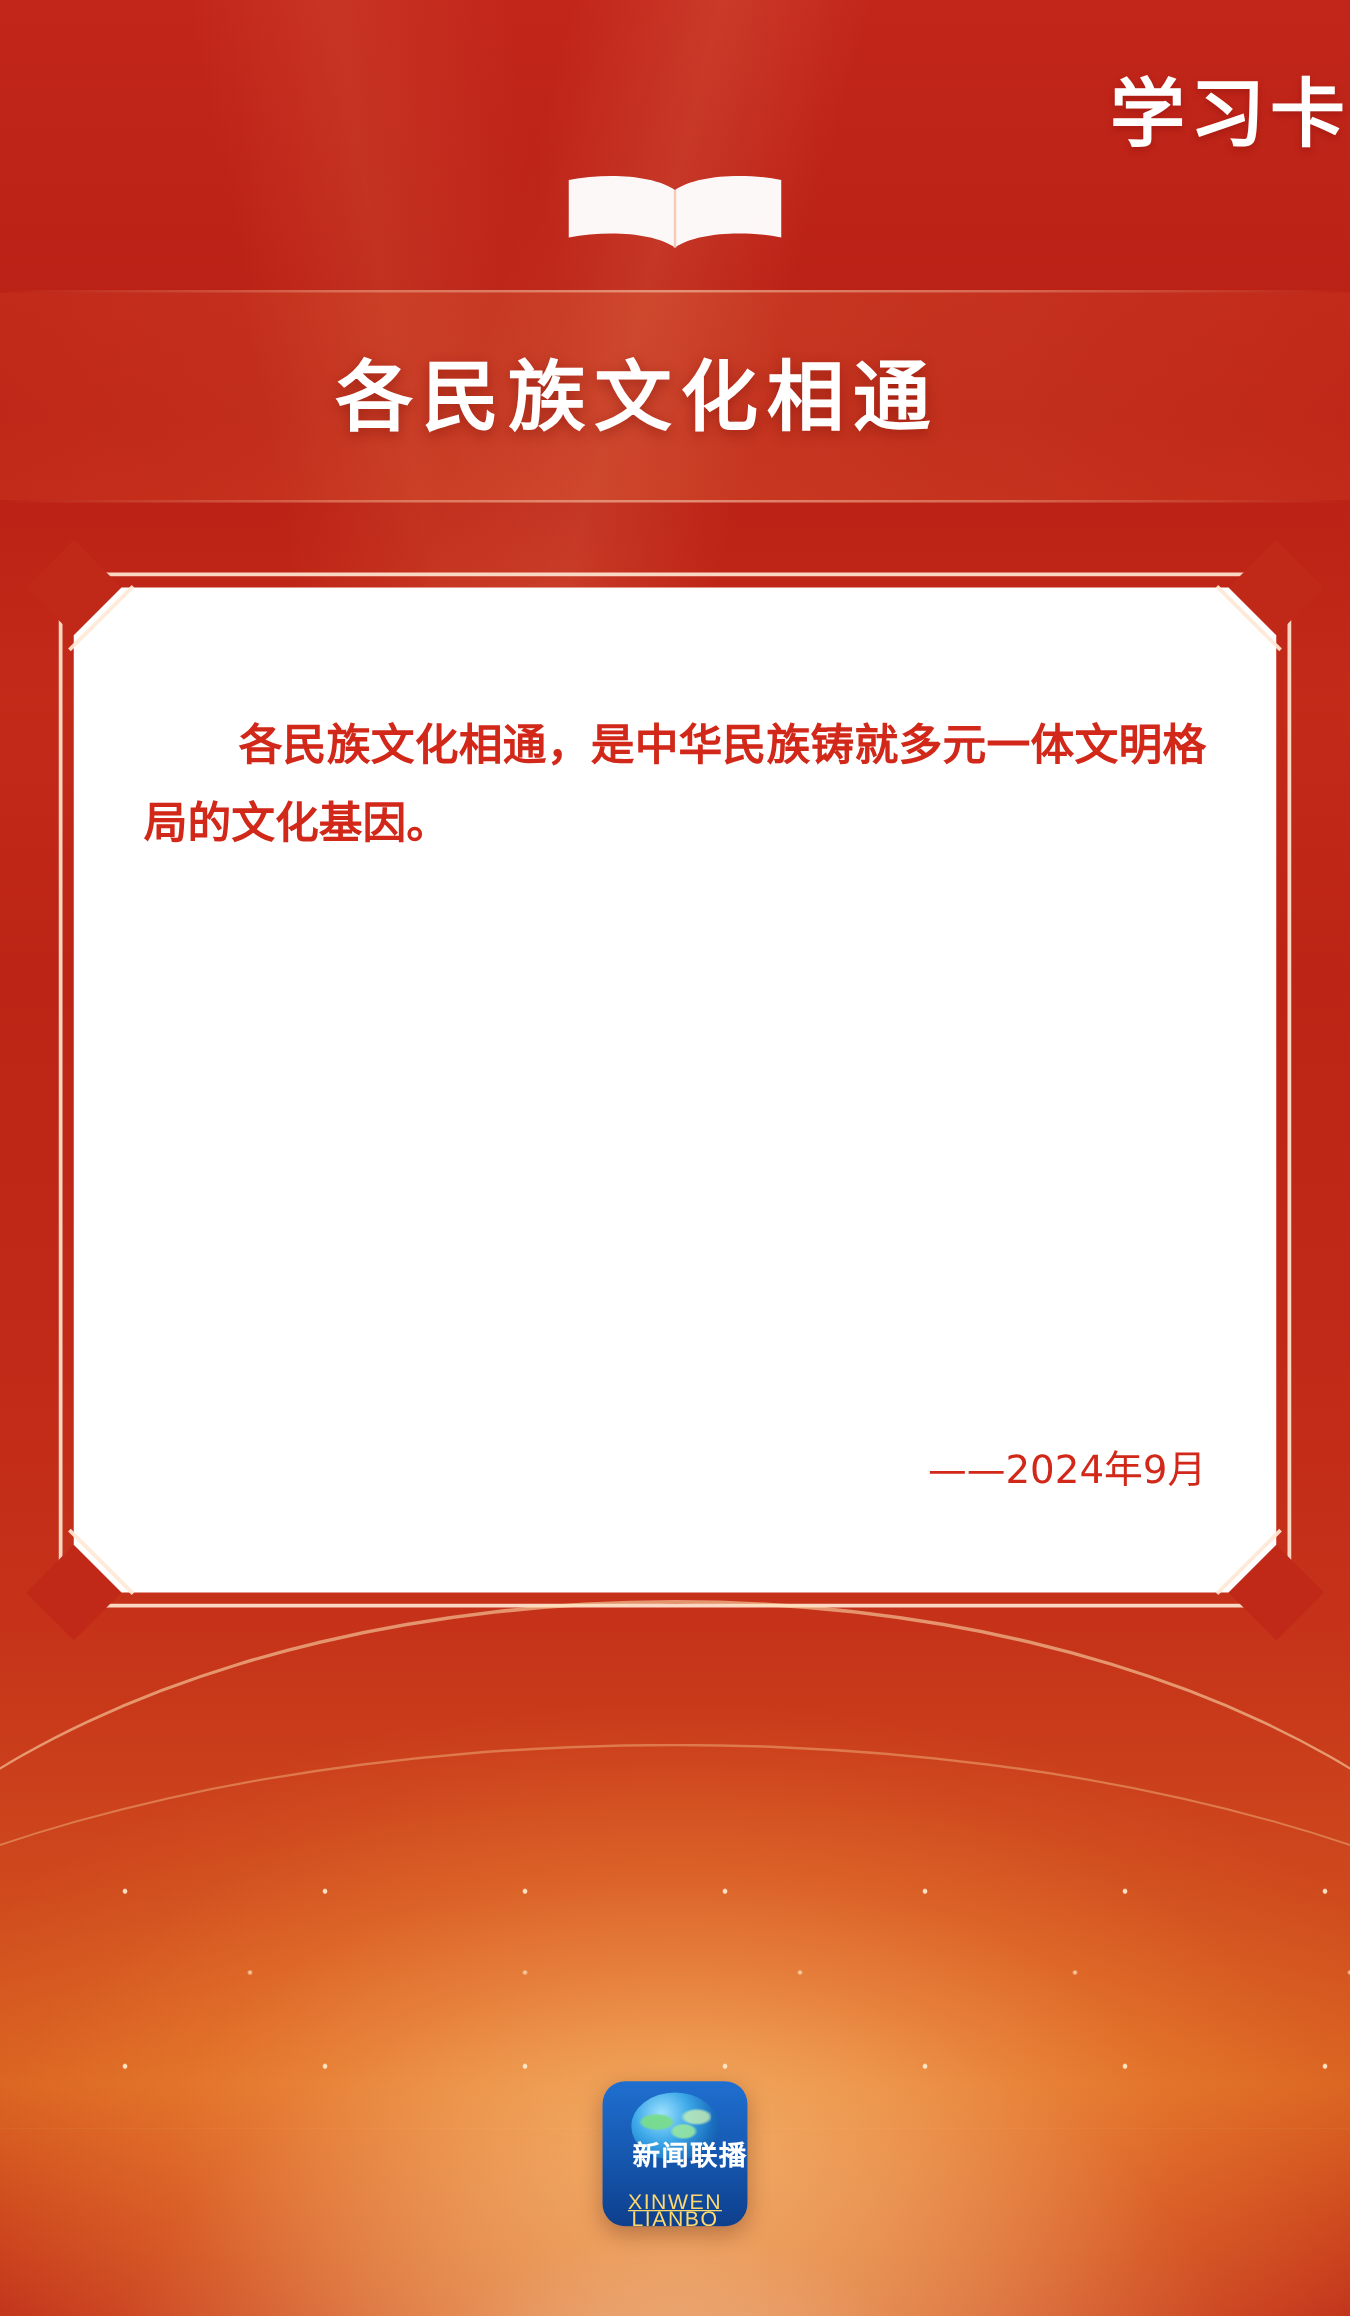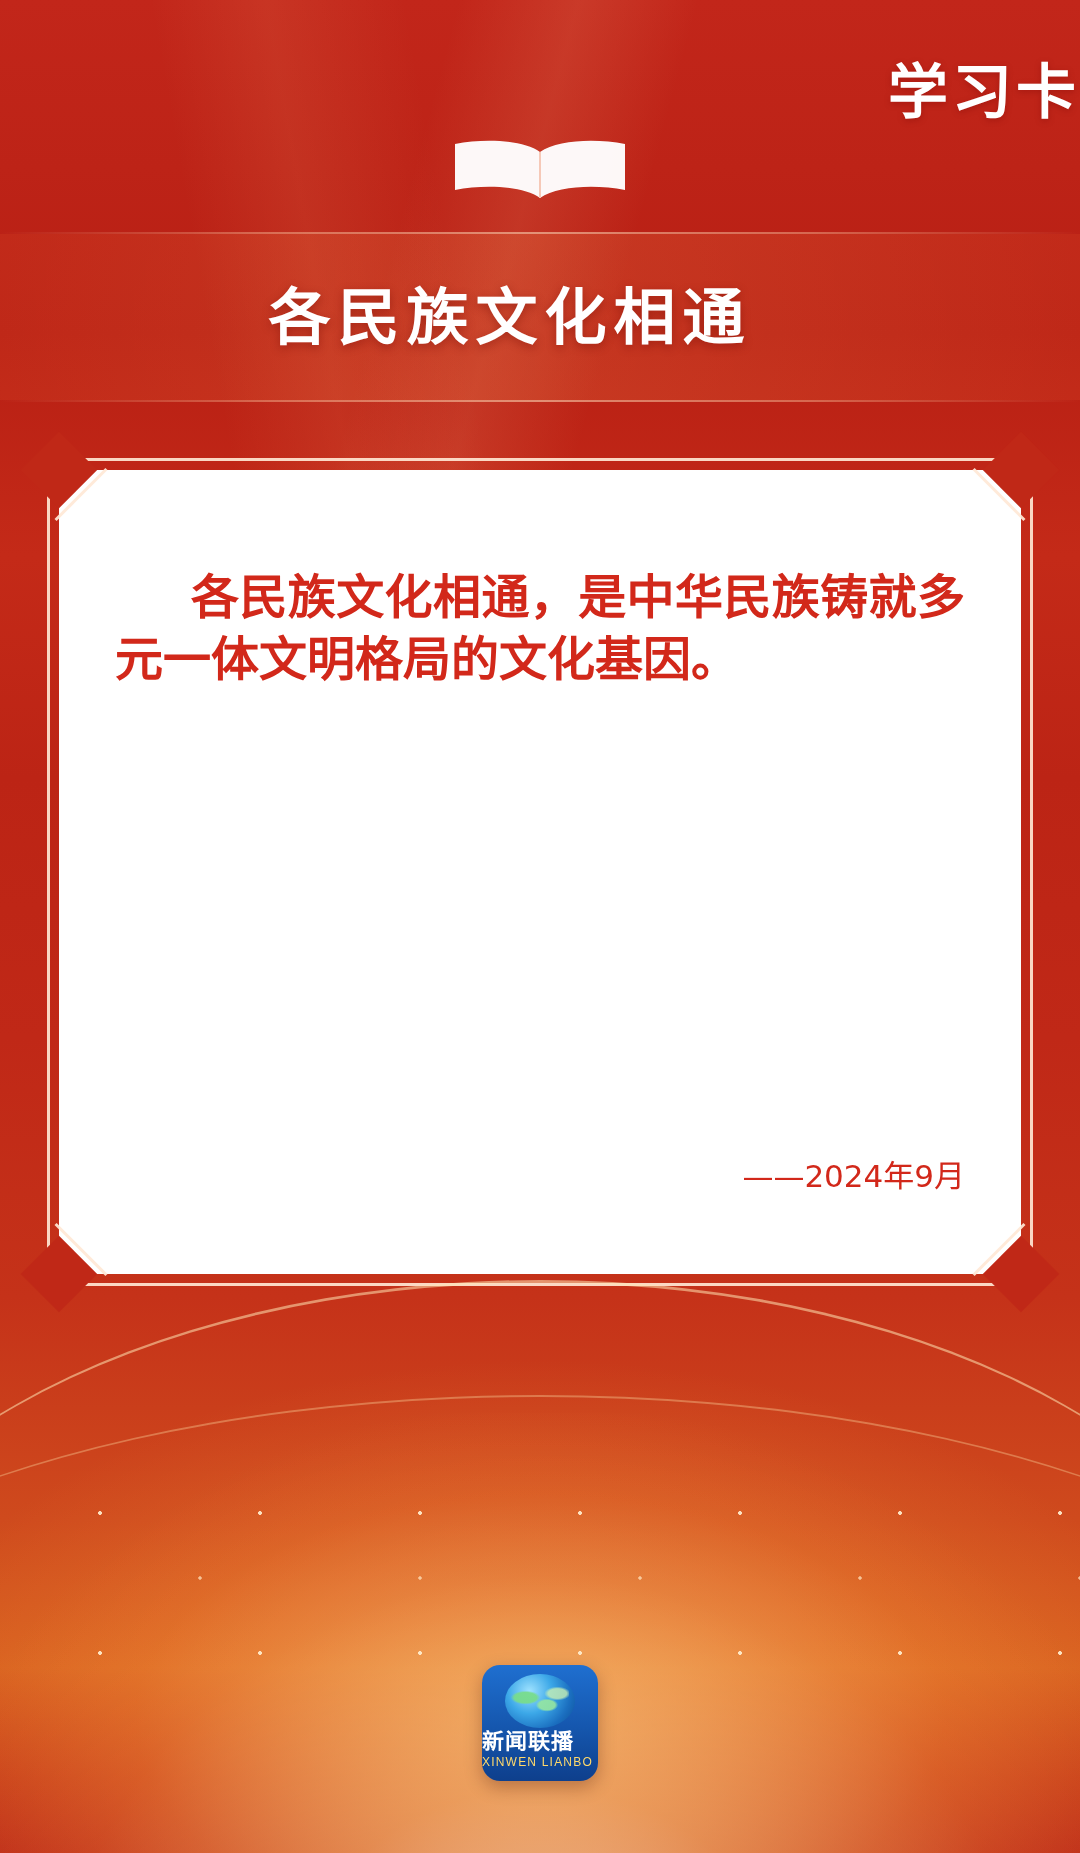--- a/index.html
+++ b/index.html
@@ -129,21 +129,21 @@
     background: rgba(255,232,214,0.92);
   }
   .cl-tl { left: -14px; top: 23px; transform: rotate(-45deg); }
   .cl-tr { right: -14px; top: 23px; transform: rotate(45deg); }
   .cl-bl { left: -14px; bottom: 23px; transform: rotate(45deg); }
   .cl-br { right: -14px; bottom: 23px; transform: rotate(-45deg); }
 
   .card-body {
     position: absolute;
     left: 56px; right: 56px; top: 96px;
-    font-size: 48px;
+    font-size: 35px;
     line-height: 62px;
     color: #d2281a;
     font-family: "DejaVu Sans", "Liberation Sans", sans-serif;
     text-align: justify;
   }
   .para { margin: 0 0 48px 0; text-indent: 76px; }
   .para:last-of-type { margin-bottom: 0; }
   .b { font-weight: 700; }
   .n { font-weight: 400; }
 
@@ -230,39 +230,40 @@
     left: 6px; top: 10px;
     width: 58px; height: 34px;
     background:
       radial-gradient(ellipse at 25% 40%, rgba(120,220,140,0.95) 0 18%, rgba(120,220,140,0) 24%),
       radial-gradient(ellipse at 62% 62%, rgba(150,230,160,0.9) 0 16%, rgba(150,230,160,0) 22%),
       radial-gradient(ellipse at 80% 28%, rgba(200,240,180,0.8) 0 14%, rgba(200,240,180,0) 20%);
   }
   .xw-name {
     position: absolute;
     left: 0; right: 0;
-    top: 64px;
-    text-align: left;
+    top: 48px;
+    text-align: right;
     color: #ffffff;
     font-size: 22px;
     font-weight: 700;
     letter-spacing: 1px;
     line-height: 26px;
     font-family: "DejaVu Sans", "Liberation Sans", sans-serif;
   }
   .xw-pinyin {
     position: absolute;
     left: 0; right: 0;
     top: 90px;
-    text-align: left;
+    text-align: center;
     color: #ffd96b;
-    font-size: 12px;
+    font-size: 17px;
     letter-spacing: 1.2px;
     line-height: 14px;
     font-family: "Liberation Sans", sans-serif;
+    text-decoration: underline;
   }
 </style>
 </head>
 <body>
 
 <div class="poster">
 
   <div class="streaks"></div>
 
   <div class="logo">

